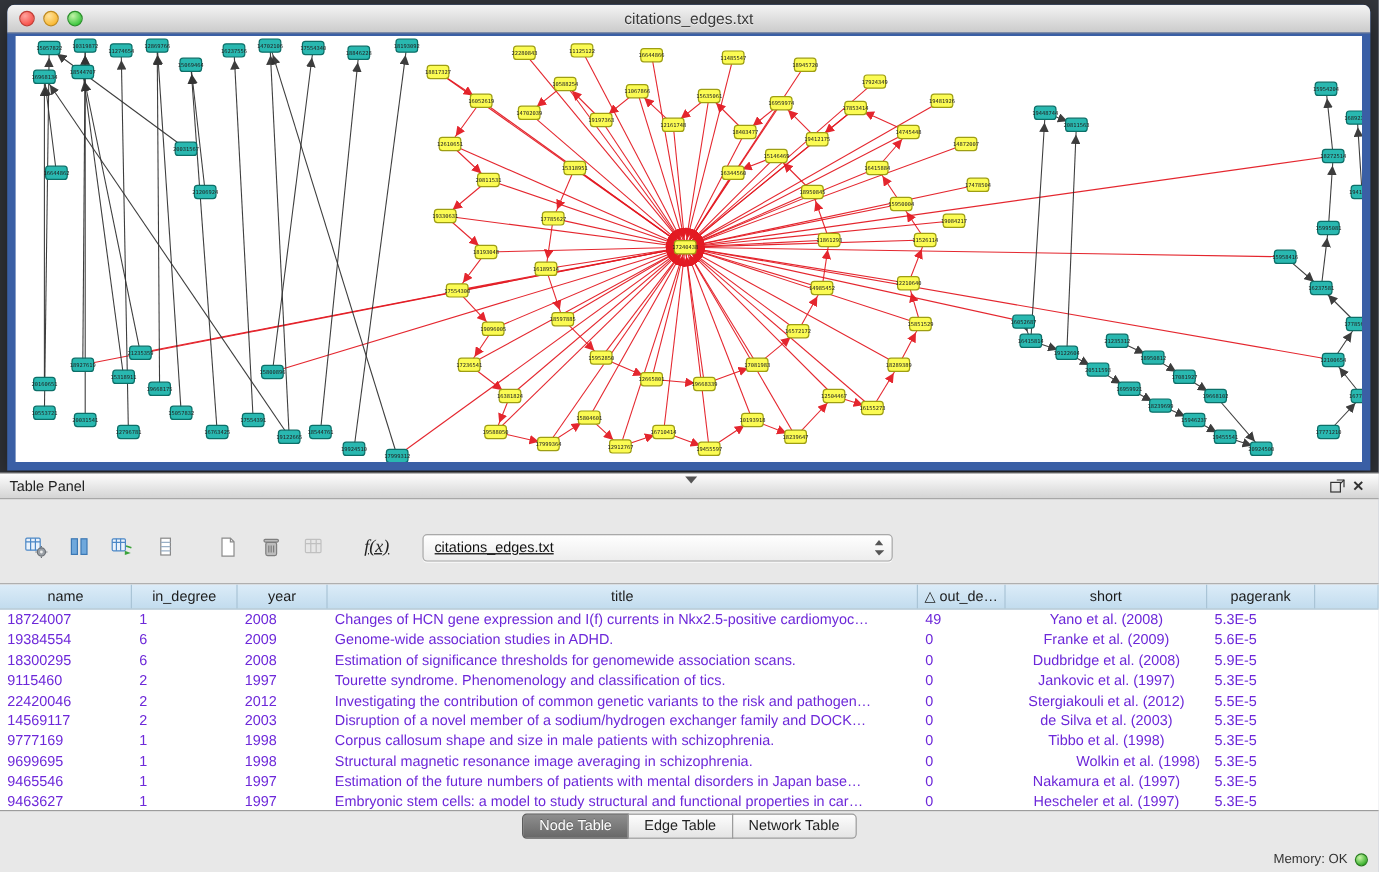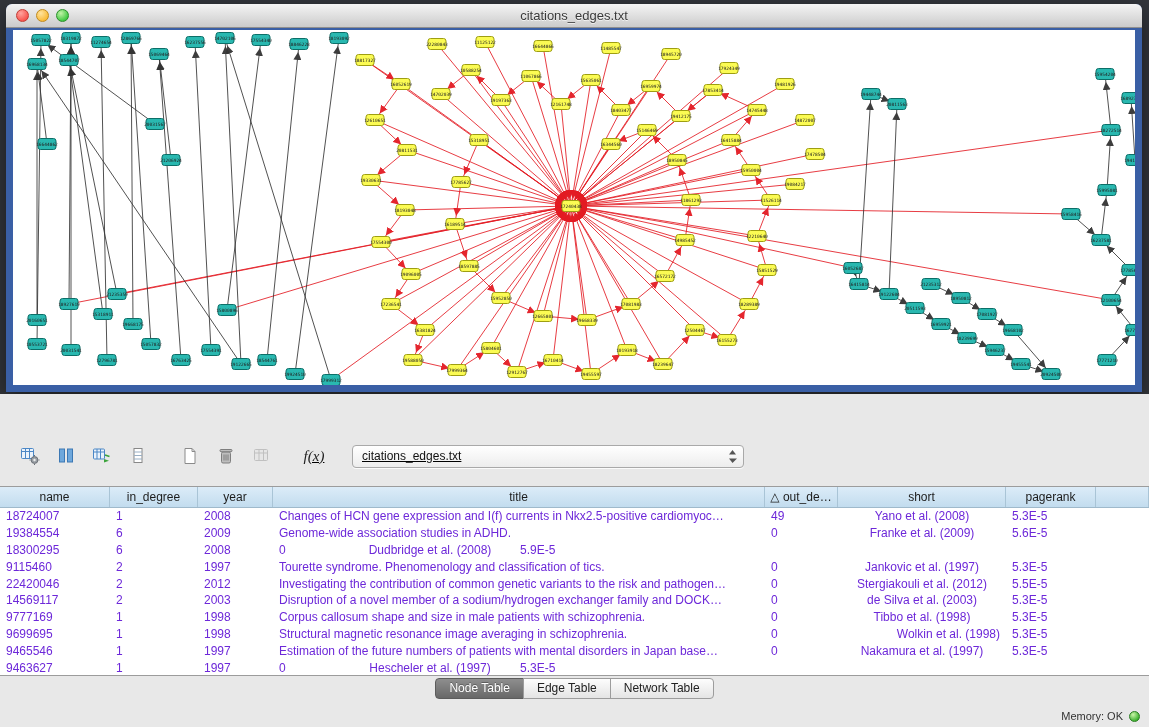--- a/index.html
+++ b/index.html
@@ -745,20 +745,33 @@
               <rect x="317" y="2.5" width="18" height="11" rx="2.5" class="node-t"></rect>
               <text x="326" y="9.8" class="node-label">18193092</text>
             </g>
           </g>
       </svg>
     </div>
   </div>
 </div>
 
 <div class="panel">
+  <div class="panel-header">
+    <div class="grip"></div>
+    <span>Table Panel</span>
+    <div class="spacer"></div>
+    <div class="ph-btn">
+      <svg width="13" height="12" viewBox="0 0 13 12">
+          <rect x="1" y="3" width="8" height="8" fill="none" stroke="#333"></rect>
+          <path d="M6 1h6v6" fill="none" stroke="#333"></path>
+          <path d="M9 4l3-3" stroke="#333"></path>
+        </svg>
+    </div>
+    <div class="ph-btn">✕</div>
+  </div>
 
   <div class="toolbar">
     <div class="tbtn">
       <svg width="20" height="20" viewBox="0 0 20 20">
         <rect x="1.5" y="2.5" width="12" height="10" rx="1" fill="#eaf2fb" stroke="#4b87c6"></rect>
         <path d="M1.5 5.5h12M5.5 2.5v10M9.5 2.5v10" stroke="#4b87c6" fill="none"></path>
         <circle cx="14.5" cy="14" r="3.4" fill="#9aa0a6" stroke="#6a6f75"></circle>
         <circle cx="14.5" cy="14" r="1.2" fill="#ececec"></circle>
         <path d="M14.5 10v-1M14.5 18v1M10.5 14h-1M18.5 14h1" stroke="#6a6f75"></path>
       </svg>
@@ -843,20 +856,21 @@
           <div class="tcell" style="width: 75px;">2009</div>
           <div class="tcell" style="width: 492px;">Genome-wide association studies in ADHD.</div>
           <div class="tcell" style="width: 73px;">0</div>
           <div class="tcell" style="width: 168px; text-align: center;">Franke et al. (2009)</div>
           <div class="tcell" style="width: 90px;">5.6E-5</div>
         </div>
         <div class="trow">
           <div class="tcell" style="width: 110px;">18300295</div>
           <div class="tcell" style="width: 88px;">6</div>
           <div class="tcell" style="width: 75px;">2008</div>
+          <div class="tcell" style="width: 492px;">Estimation of significance thresholds for genomewide association scans.</div>
           <div class="tcell" style="width: 73px;">0</div>
           <div class="tcell" style="width: 168px; text-align: center;">Dudbridge et al. (2008)</div>
           <div class="tcell" style="width: 90px;">5.9E-5</div>
         </div>
         <div class="trow">
           <div class="tcell" style="width: 110px;">9115460</div>
           <div class="tcell" style="width: 88px;">2</div>
           <div class="tcell" style="width: 75px;">1997</div>
           <div class="tcell" style="width: 492px;">Tourette syndrome. Phenomenology and classification of tics.</div>
           <div class="tcell" style="width: 73px;">0</div>
@@ -905,20 +919,21 @@
           <div class="tcell" style="width: 75px;">1997</div>
           <div class="tcell" style="width: 492px;">Estimation of the future numbers of patients with mental disorders in Japan base…</div>
           <div class="tcell" style="width: 73px;">0</div>
           <div class="tcell" style="width: 168px; text-align: center;">Nakamura et al. (1997)</div>
           <div class="tcell" style="width: 90px;">5.3E-5</div>
         </div>
         <div class="trow">
           <div class="tcell" style="width: 110px;">9463627</div>
           <div class="tcell" style="width: 88px;">1</div>
           <div class="tcell" style="width: 75px;">1997</div>
+          <div class="tcell" style="width: 492px;">Embryonic stem cells: a model to study structural and functional properties in car…</div>
           <div class="tcell" style="width: 73px;">0</div>
           <div class="tcell" style="width: 168px; text-align: center;">Hescheler et al. (1997)</div>
           <div class="tcell" style="width: 90px;">5.3E-5</div>
         </div>
       </div>
   </div>
 
   <div class="tabs">
     <button class="tab active">Node Table</button>
     <button class="tab">Edge Table</button>

